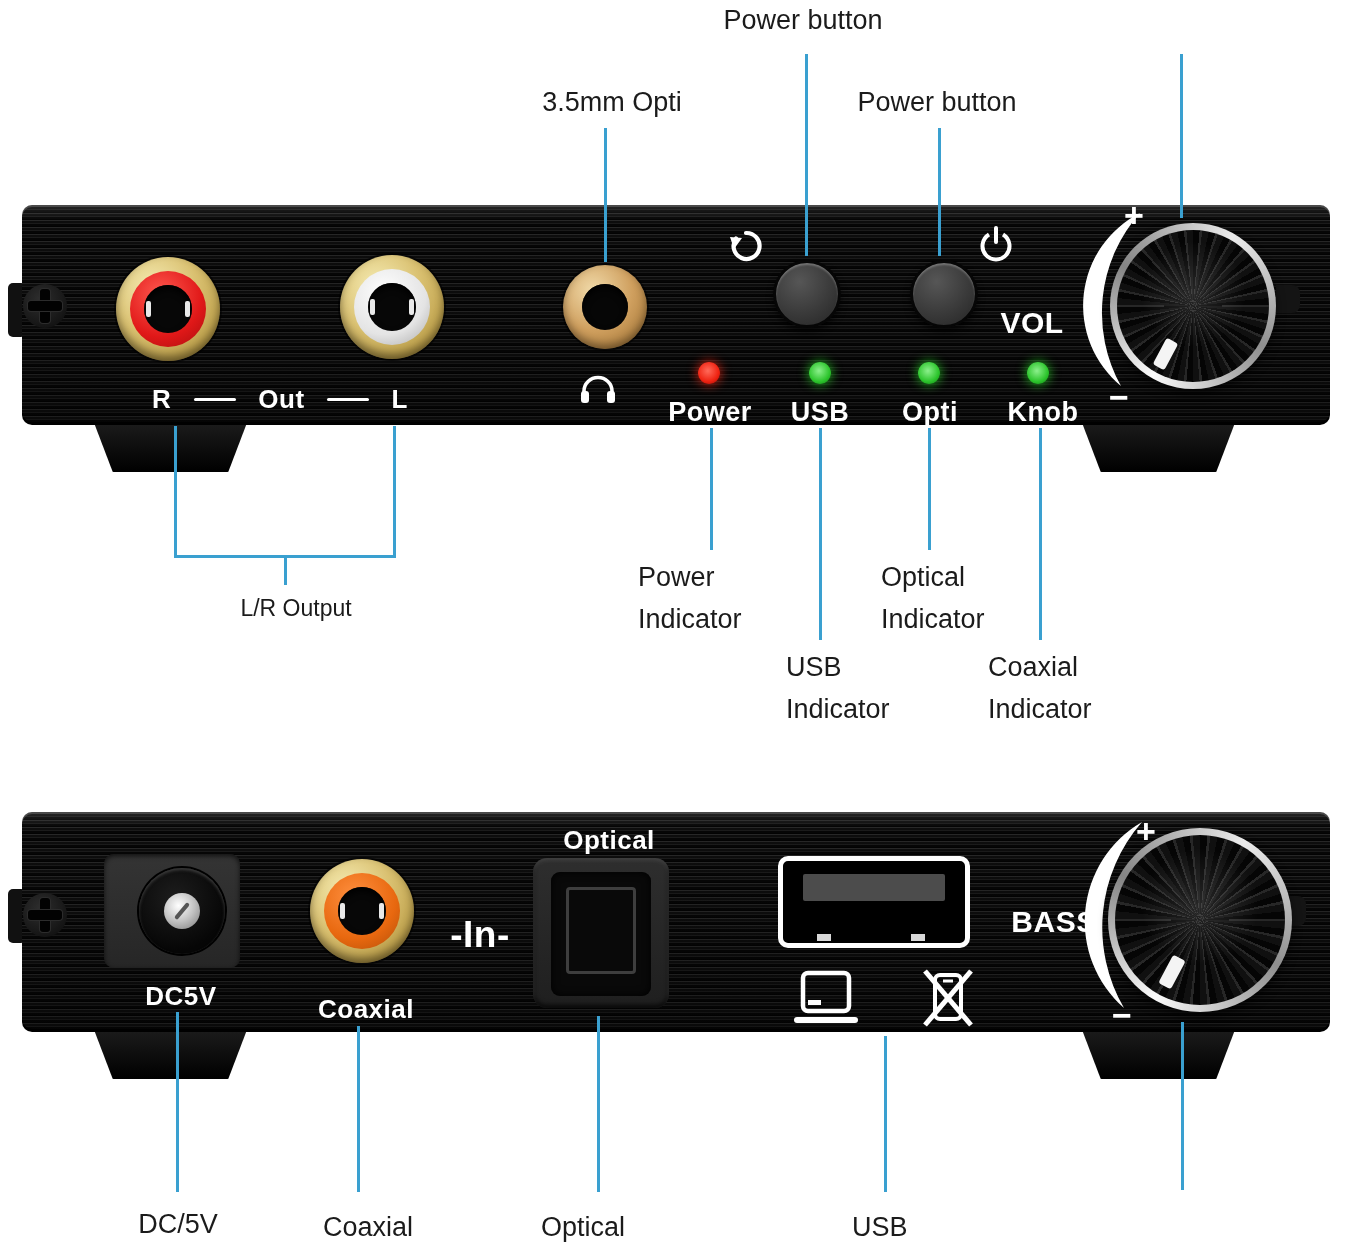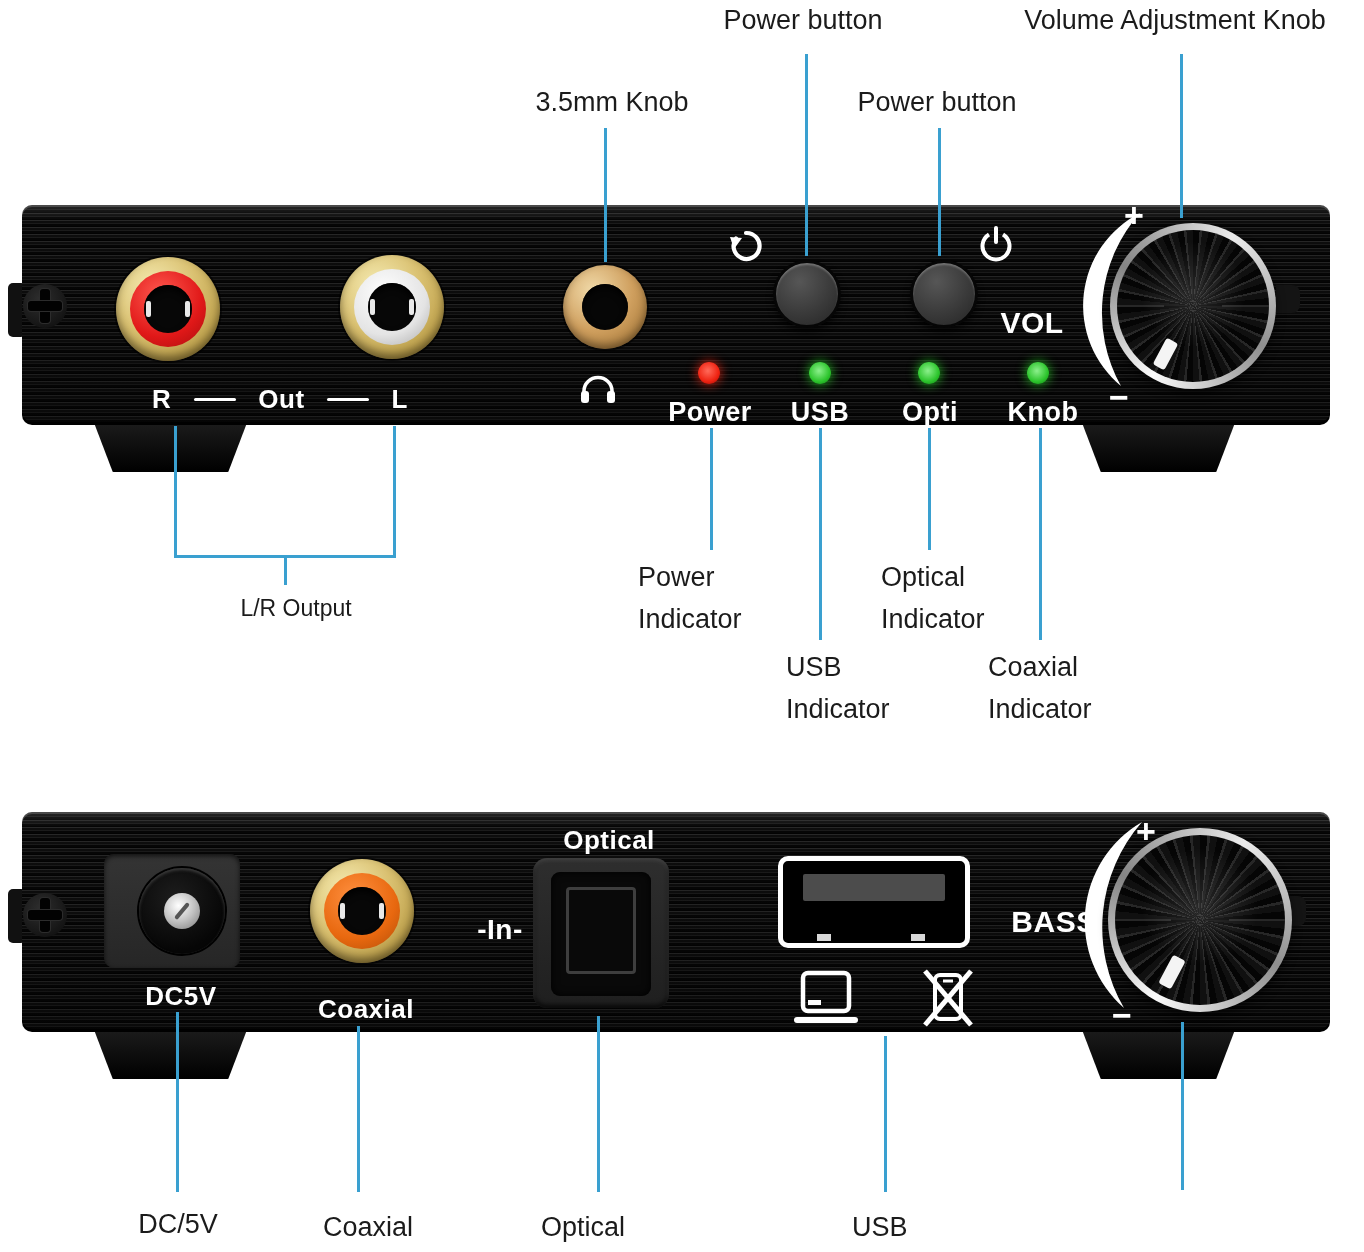--- a/index.html
+++ b/index.html
@@ -96,22 +96,21 @@
   .usb-port{position:absolute;border:5px solid #fff;border-radius:10px;background:#000;z-index:3;}
   .usb-tongue{position:absolute;left:20px;top:13px;width:142px;height:27px;background:#4c4c4c;border-radius:2px;}
   .usb-pin{position:absolute;bottom:2px;width:14px;height:7px;background:#d8d8d8;}
 </style>
 </head>
 <body>
 
 <div class="canvas">
 
   <div class="callout-label ctr" style="left:803px;top:4px">Power button</div>
-  <div class="callout-label ctr" style="left:1175px;top:4px">Volume Adjustment Knob</div>
-  <div class="callout-label ctr" style="left:612px;top:86px">3.5mm Knob</div>
+  <div class="callout-label ctr" style="left:612px;top:86px">3.5mm Opti</div>
   <div class="callout-label ctr" style="left:937px;top:86px">Power button</div>
 
   <div class="vline" style="left:805px;top:54px;height:202px"></div>
   <div class="vline" style="left:1180px;top:54px;height:164px"></div>
   <div class="vline" style="left:604px;top:128px;height:134px"></div>
   <div class="vline" style="left:938px;top:128px;height:128px"></div>
 
   <div class="foot" style="left:88px;top:420px"></div>
   <div class="foot" style="left:1076px;top:420px"></div>
   <div class="edge-notch" style="left:8px;top:283px"></div>
@@ -228,21 +227,21 @@
         <div class="dc-pin"></div>
       </div>
     <div class="panel-text" style="left:159px;top:169px;font-size:26px">DC5V</div>
 
     <div class="rca" style="left:288px;top:47px;width:104px;height:104px">
       <div class="ring orange"></div>
         <div class="hole"></div>
     </div>
     <div class="panel-text" style="left:344px;top:182px;font-size:26px">Coaxial</div>
 
-    <div class="panel-text" style="left:478px;top:102px;font-size:28px">-In-</div>
+    <div class="panel-text" style="left:458px;top:102px;font-size:37px">-In-</div>
 
     <div class="panel-text" style="left:587px;top:13px;font-size:26px">Optical</div>
     <div class="tos-outer" style="left:511px;top:46px;width:136px;height:150px">
       <div class="tos-inner" style="left:18px;top:14px;width:100px;height:124px"></div>
     </div>
 
     <div class="usb-port" style="left:756px;top:44px;width:182px;height:82px">
       <div class="usb-tongue"></div>
       <div class="usb-pin" style="left:34px"></div>
       <div class="usb-pin" style="left:128px"></div>

